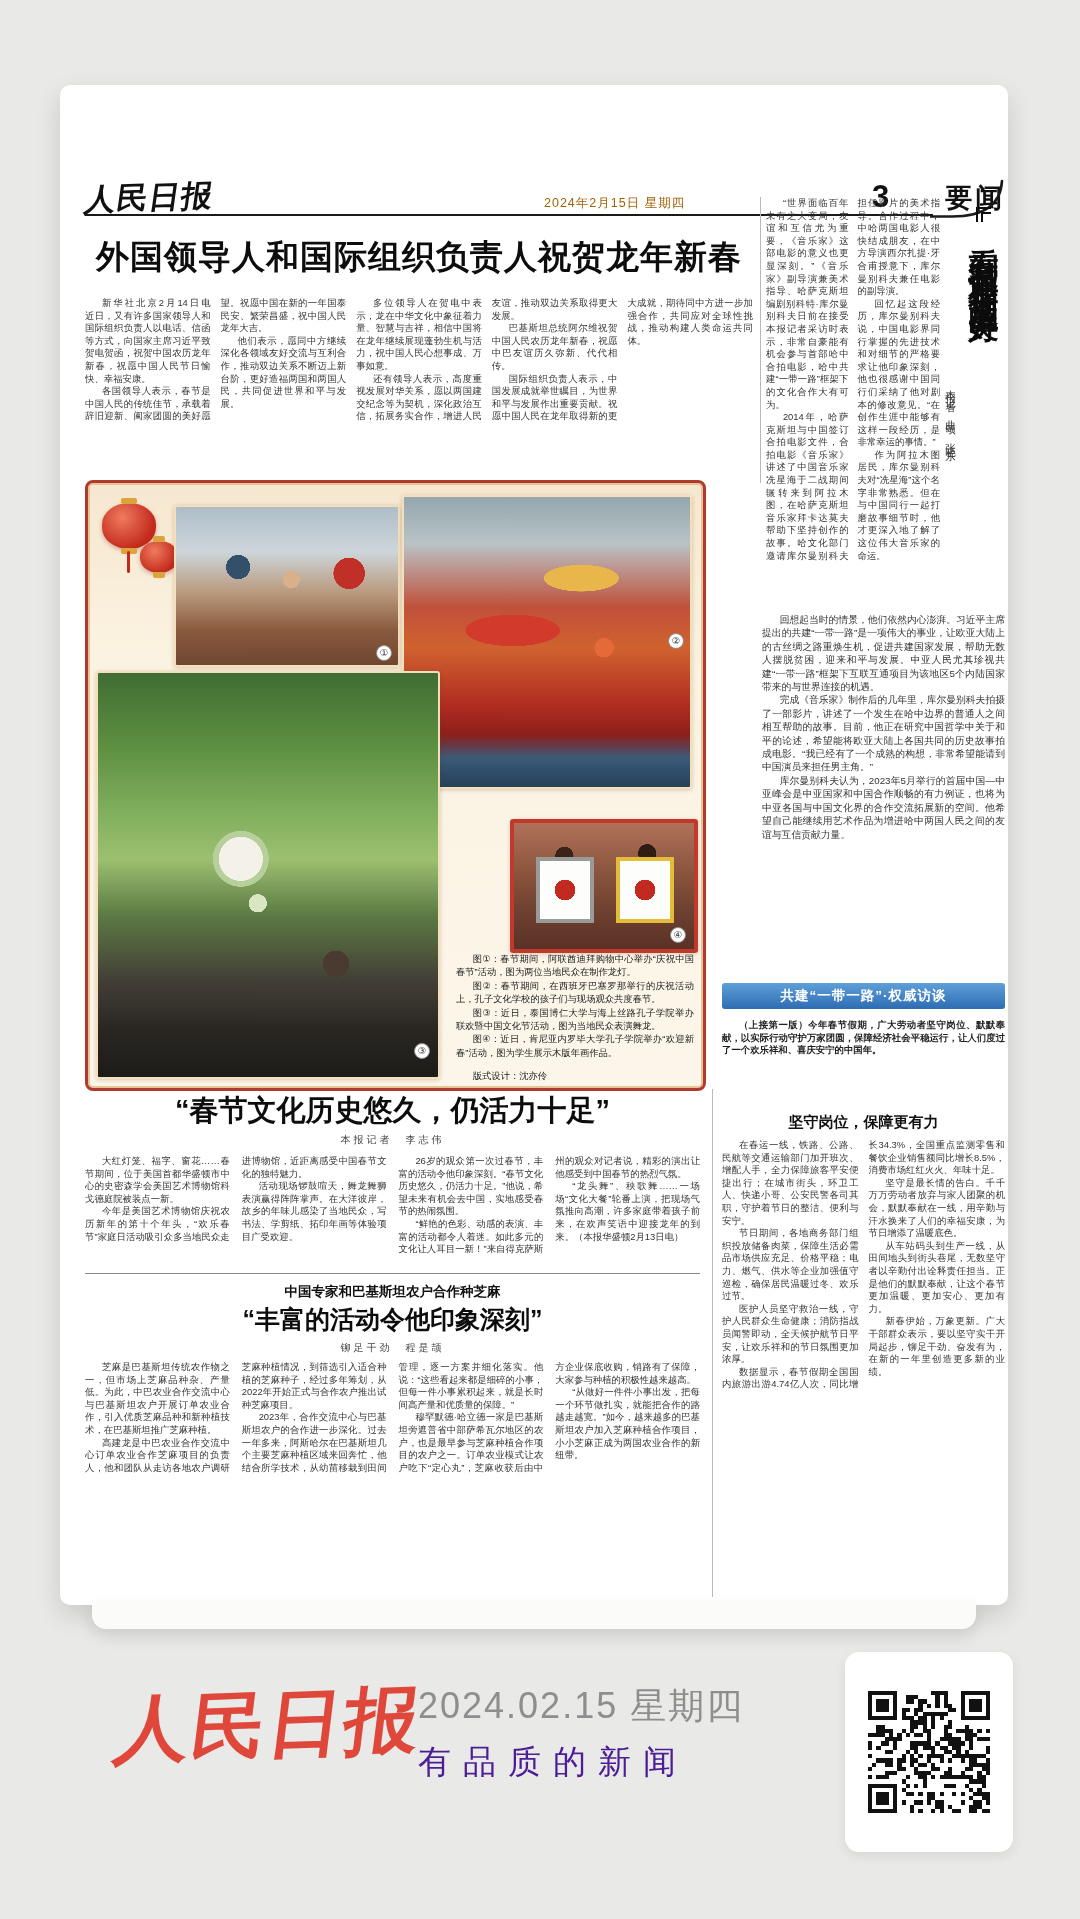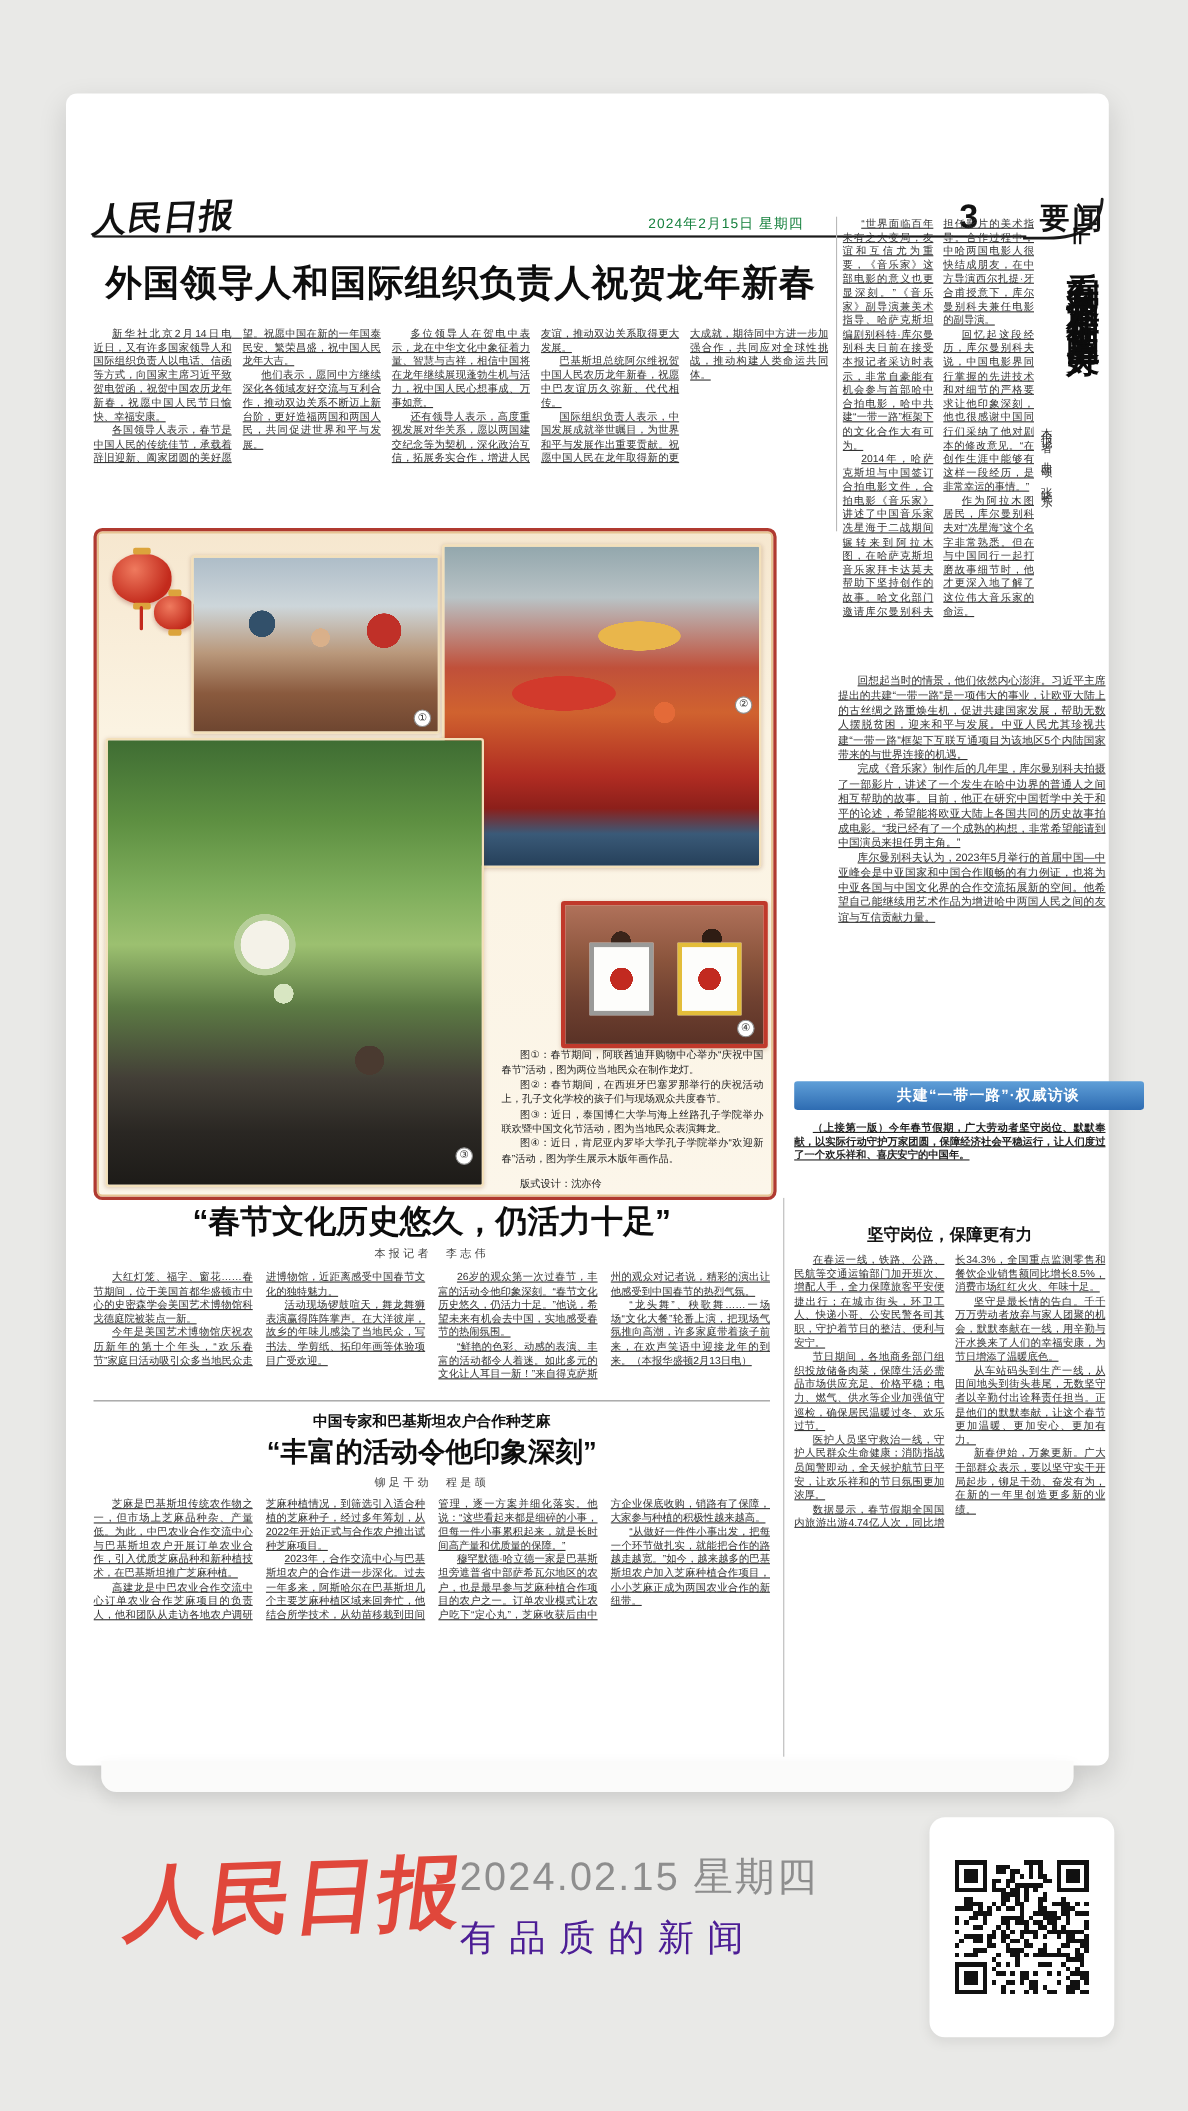--- a/index.html
+++ b/index.html
@@ -6,28 +6,28 @@
   body{width:1080px;height:1919px;position:relative;background:#e9e9e7;
        font-family:"Liberation Sans","DejaVu Sans",sans-serif;color:#222;overflow:hidden;}
   .page{position:absolute;left:60px;top:85px;width:948px;height:1520px;background:#fff;
         border-radius:10px;box-shadow:0 10px 26px rgba(0,0,0,.14);}
   .page-stack{position:absolute;left:92px;top:1601px;width:884px;height:28px;background:#fbfbfa;
         border-radius:0 0 14px 14px;box-shadow:0 8px 16px rgba(0,0,0,.10);}
   .abs{position:absolute;}
   
   .mast-logo{left:25px;top:92px;font-family:"DejaVu Serif","Liberation Serif",serif;
       font-size:31px;font-weight:900;color:#111;transform:skewX(-10deg) rotate(-2deg);letter-spacing:1px;}
-  .mast-date{left:500px;top:110px;width:200px;text-align:center;font-size:12.5px;color:#15803d;letter-spacing:1px;}
+  .mast-date{left:484px;top:110px;width:200px;text-align:left;font-size:12.5px;color:#a16207;letter-spacing:1px;}
   .mast-section{left:812px;top:94px;display:flex;align-items:baseline;gap:10px;color:#111;}
   .mast-section .num{font-size:31px;font-weight:900;}
   .mast-section .sec{font-size:27px;font-weight:900;letter-spacing:3px;margin-left:46px;}
   .mast-rule{left:25px;top:129px;width:848px;height:0;border-top:2.5px solid #1a1a1a;}
   .mast-bracket{left:870px;top:92px;}
   
-  .tiny{font-size:9.4px;line-height:12.6px;color:#333;text-align:justify;text-decoration:underline;}
+  .tiny{font-size:9.4px;line-height:12.6px;color:#333;text-align:justify;}
   .tiny p,.cap p{margin:0;text-indent:1.8em;}
   .cols5{column-count:5;column-gap:10px;overflow:hidden;}
   .cols4{column-count:4;column-gap:12px;overflow:hidden;}
   .cols2{column-count:2;column-gap:9px;overflow:hidden;}
   
   .h1{left:25px;top:150px;width:668px;text-align:center;font-size:33px;font-weight:900;color:#0d0d0d;letter-spacing:1px;}
   .top-body{left:25px;top:212px;width:668px;height:184px;}
   .vrule{border-left:1px solid #b9b9b9;width:0;}
   .vrule-top{left:700px;top:112px;height:286px;}
   .vrule-low{left:652px;top:1004px;height:508px;}
@@ -39,21 +39,21 @@
   .cq{position:relative;width:15px;height:15px;margin:2px 0;}
   .cq i{position:absolute;display:block;border:0 solid #0c0c0c;}
   .cq.open i.a{left:0;top:0;width:13px;height:13px;border-left-width:2.5px;border-top-width:2.5px;}
   .cq.open i.b{left:5px;top:5px;width:8px;height:8px;border-left-width:2.5px;border-top-width:2.5px;}
   .cq.close i.a{right:0;bottom:0;width:13px;height:13px;border-right-width:2.5px;border-bottom-width:2.5px;}
   .cq.close i.b{right:5px;bottom:5px;width:8px;height:8px;border-right-width:2.5px;border-bottom-width:2.5px;}
   .iv-wide{left:702px;top:528px;width:243px;height:352px;font-size:9.8px;line-height:13.4px;}
   
   .banner{left:662px;top:898px;width:283px;height:26px;border-radius:3px;
       background:linear-gradient(180deg,#5f9fd8,#2e6cb2);color:#fff;font-size:13.5px;font-weight:700;
-      display:flex;align-items:center;justify-content:center;letter-spacing:1px;padding-left:35px;}
+      display:flex;align-items:center;justify-content:center;letter-spacing:1px;}
   .duty-lead{left:662px;top:934px;width:283px;font-weight:700;color:#222;}
   .duty-sub{left:662px;top:1028px;width:283px;text-align:center;font-size:15px;font-weight:900;color:#111;}
   .duty-body{left:662px;top:1054px;width:283px;height:458px;column-count:2;column-gap:10px;overflow:hidden;}
   
   .collage{left:25px;top:395px;width:615px;height:605px;border:3px solid #b03a30;border-radius:8px;
       background:linear-gradient(180deg,#f6e7cf 0%,#fbf3e2 30%,#fcf6ea 100%);
       box-shadow:inset 0 0 0 2px #e6c493;}
   .photo{position:absolute;border:2px solid #f3e0ba;border-radius:3px;box-shadow:0 1px 4px rgba(120,60,20,.25);}
   .photo1{left:86px;top:22px;width:222px;height:158px;
       background:radial-gradient(circle 26px at 78% 42%,#c03028 0 60%,transparent 61%),

